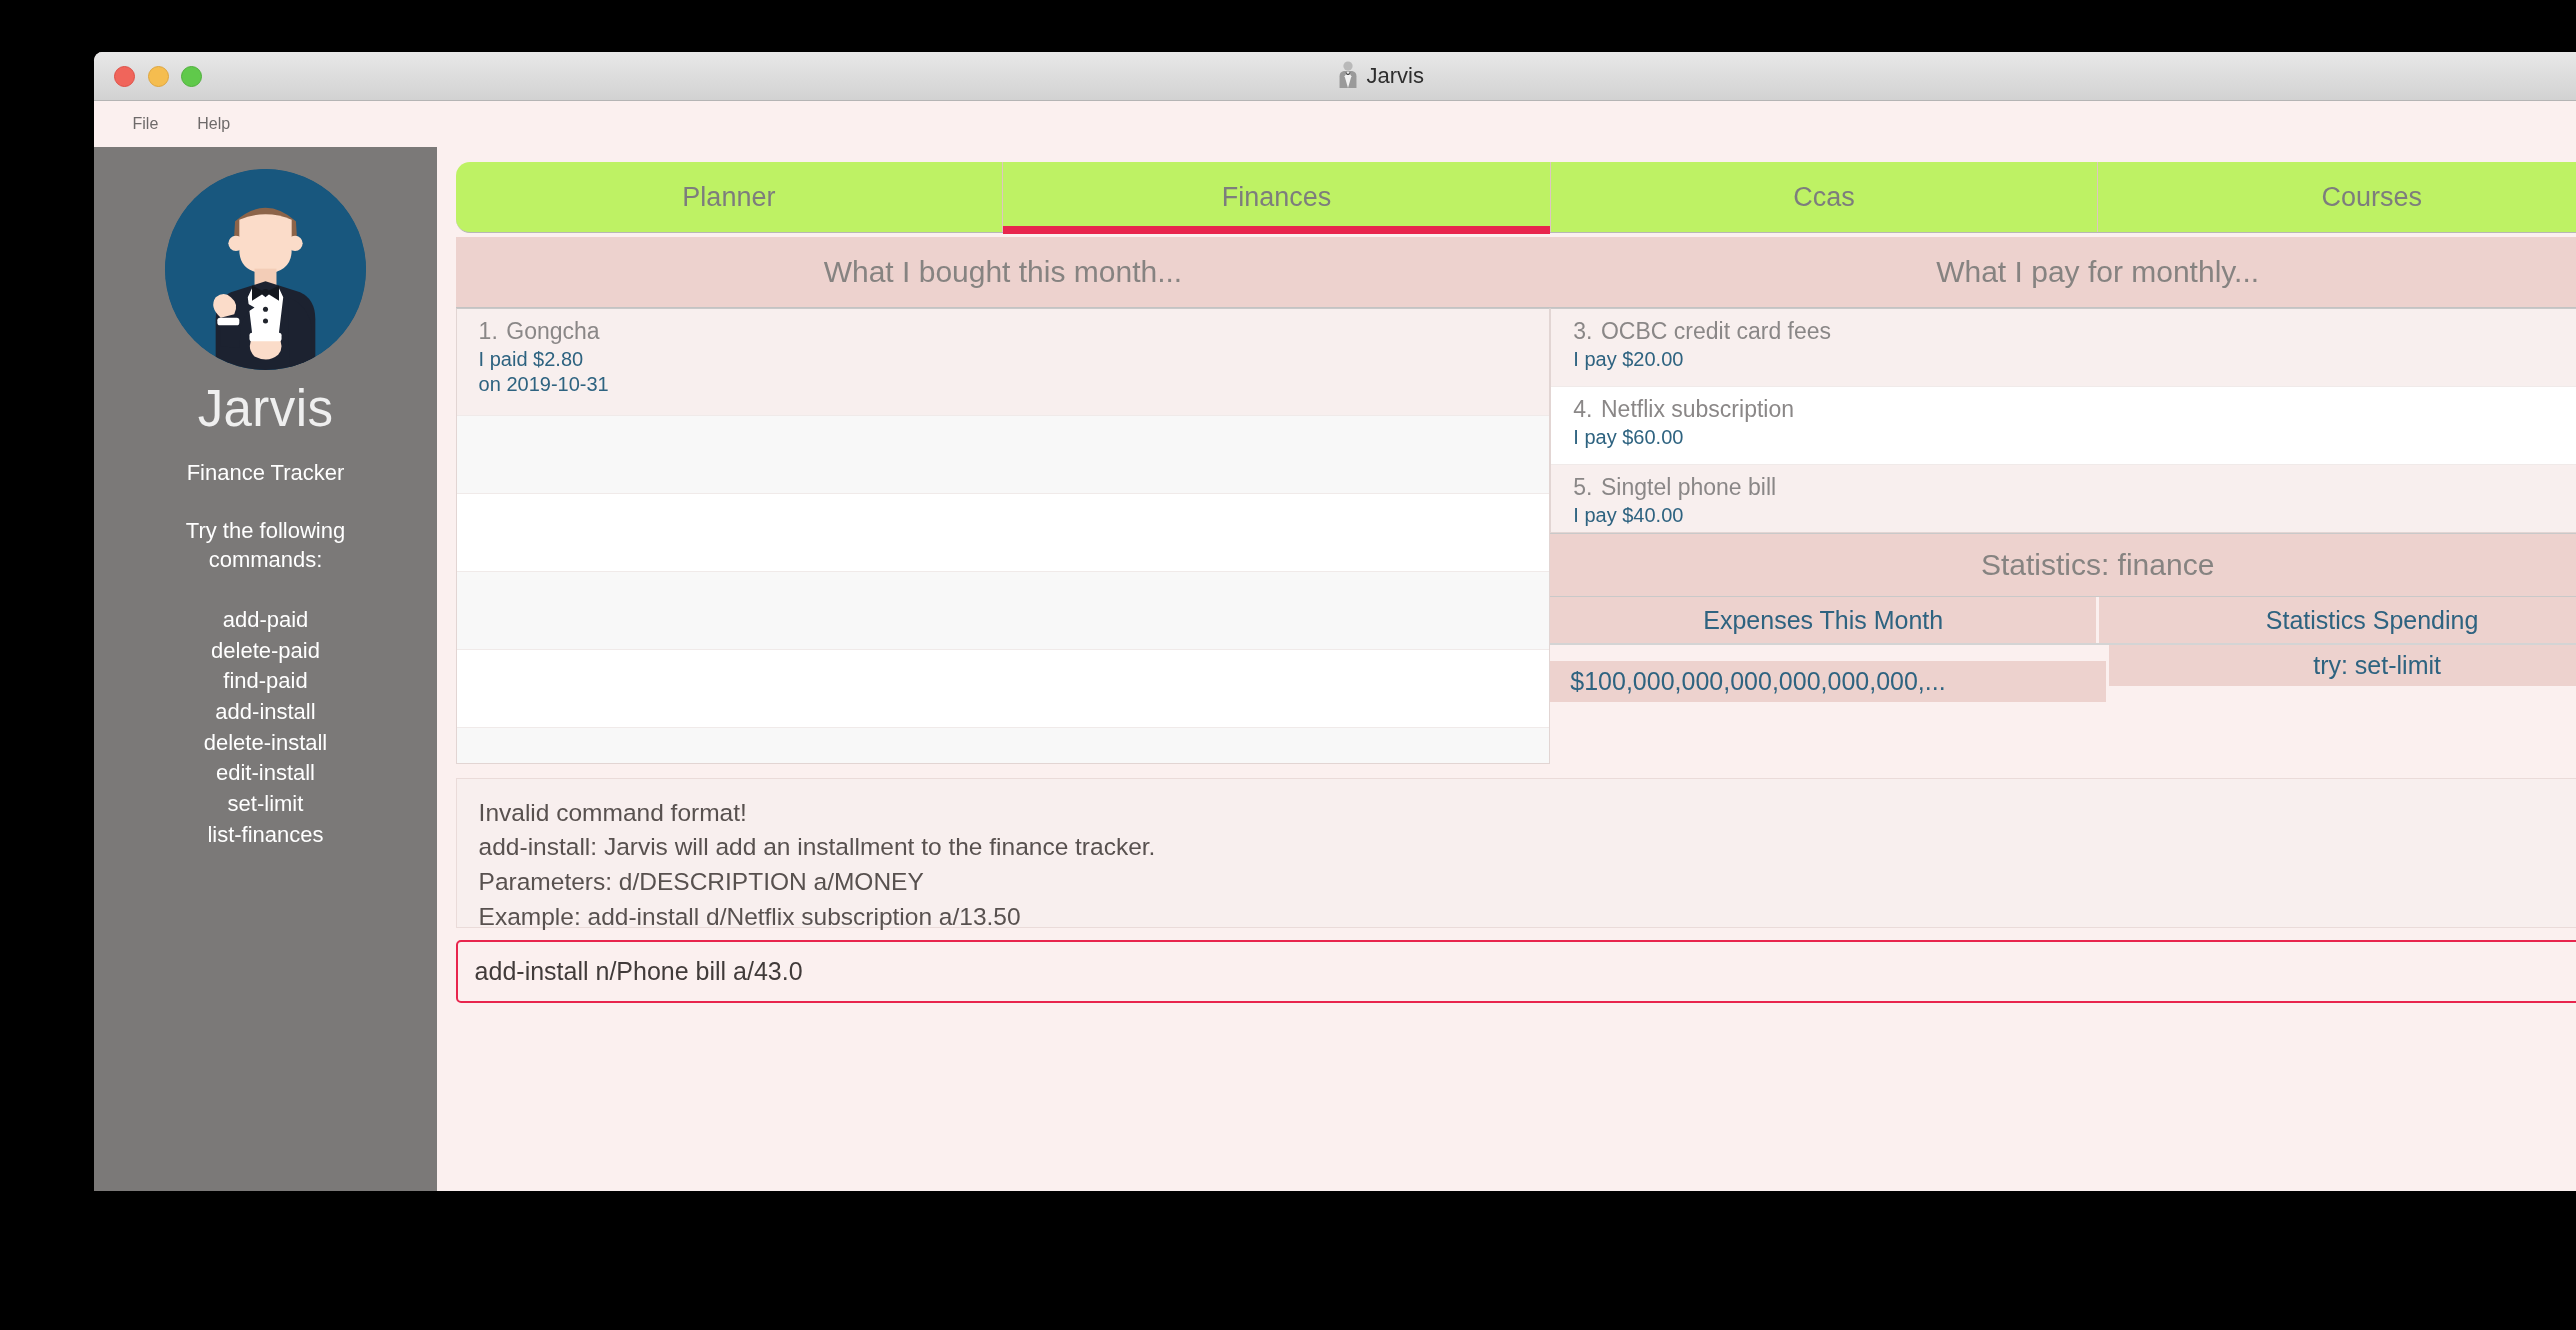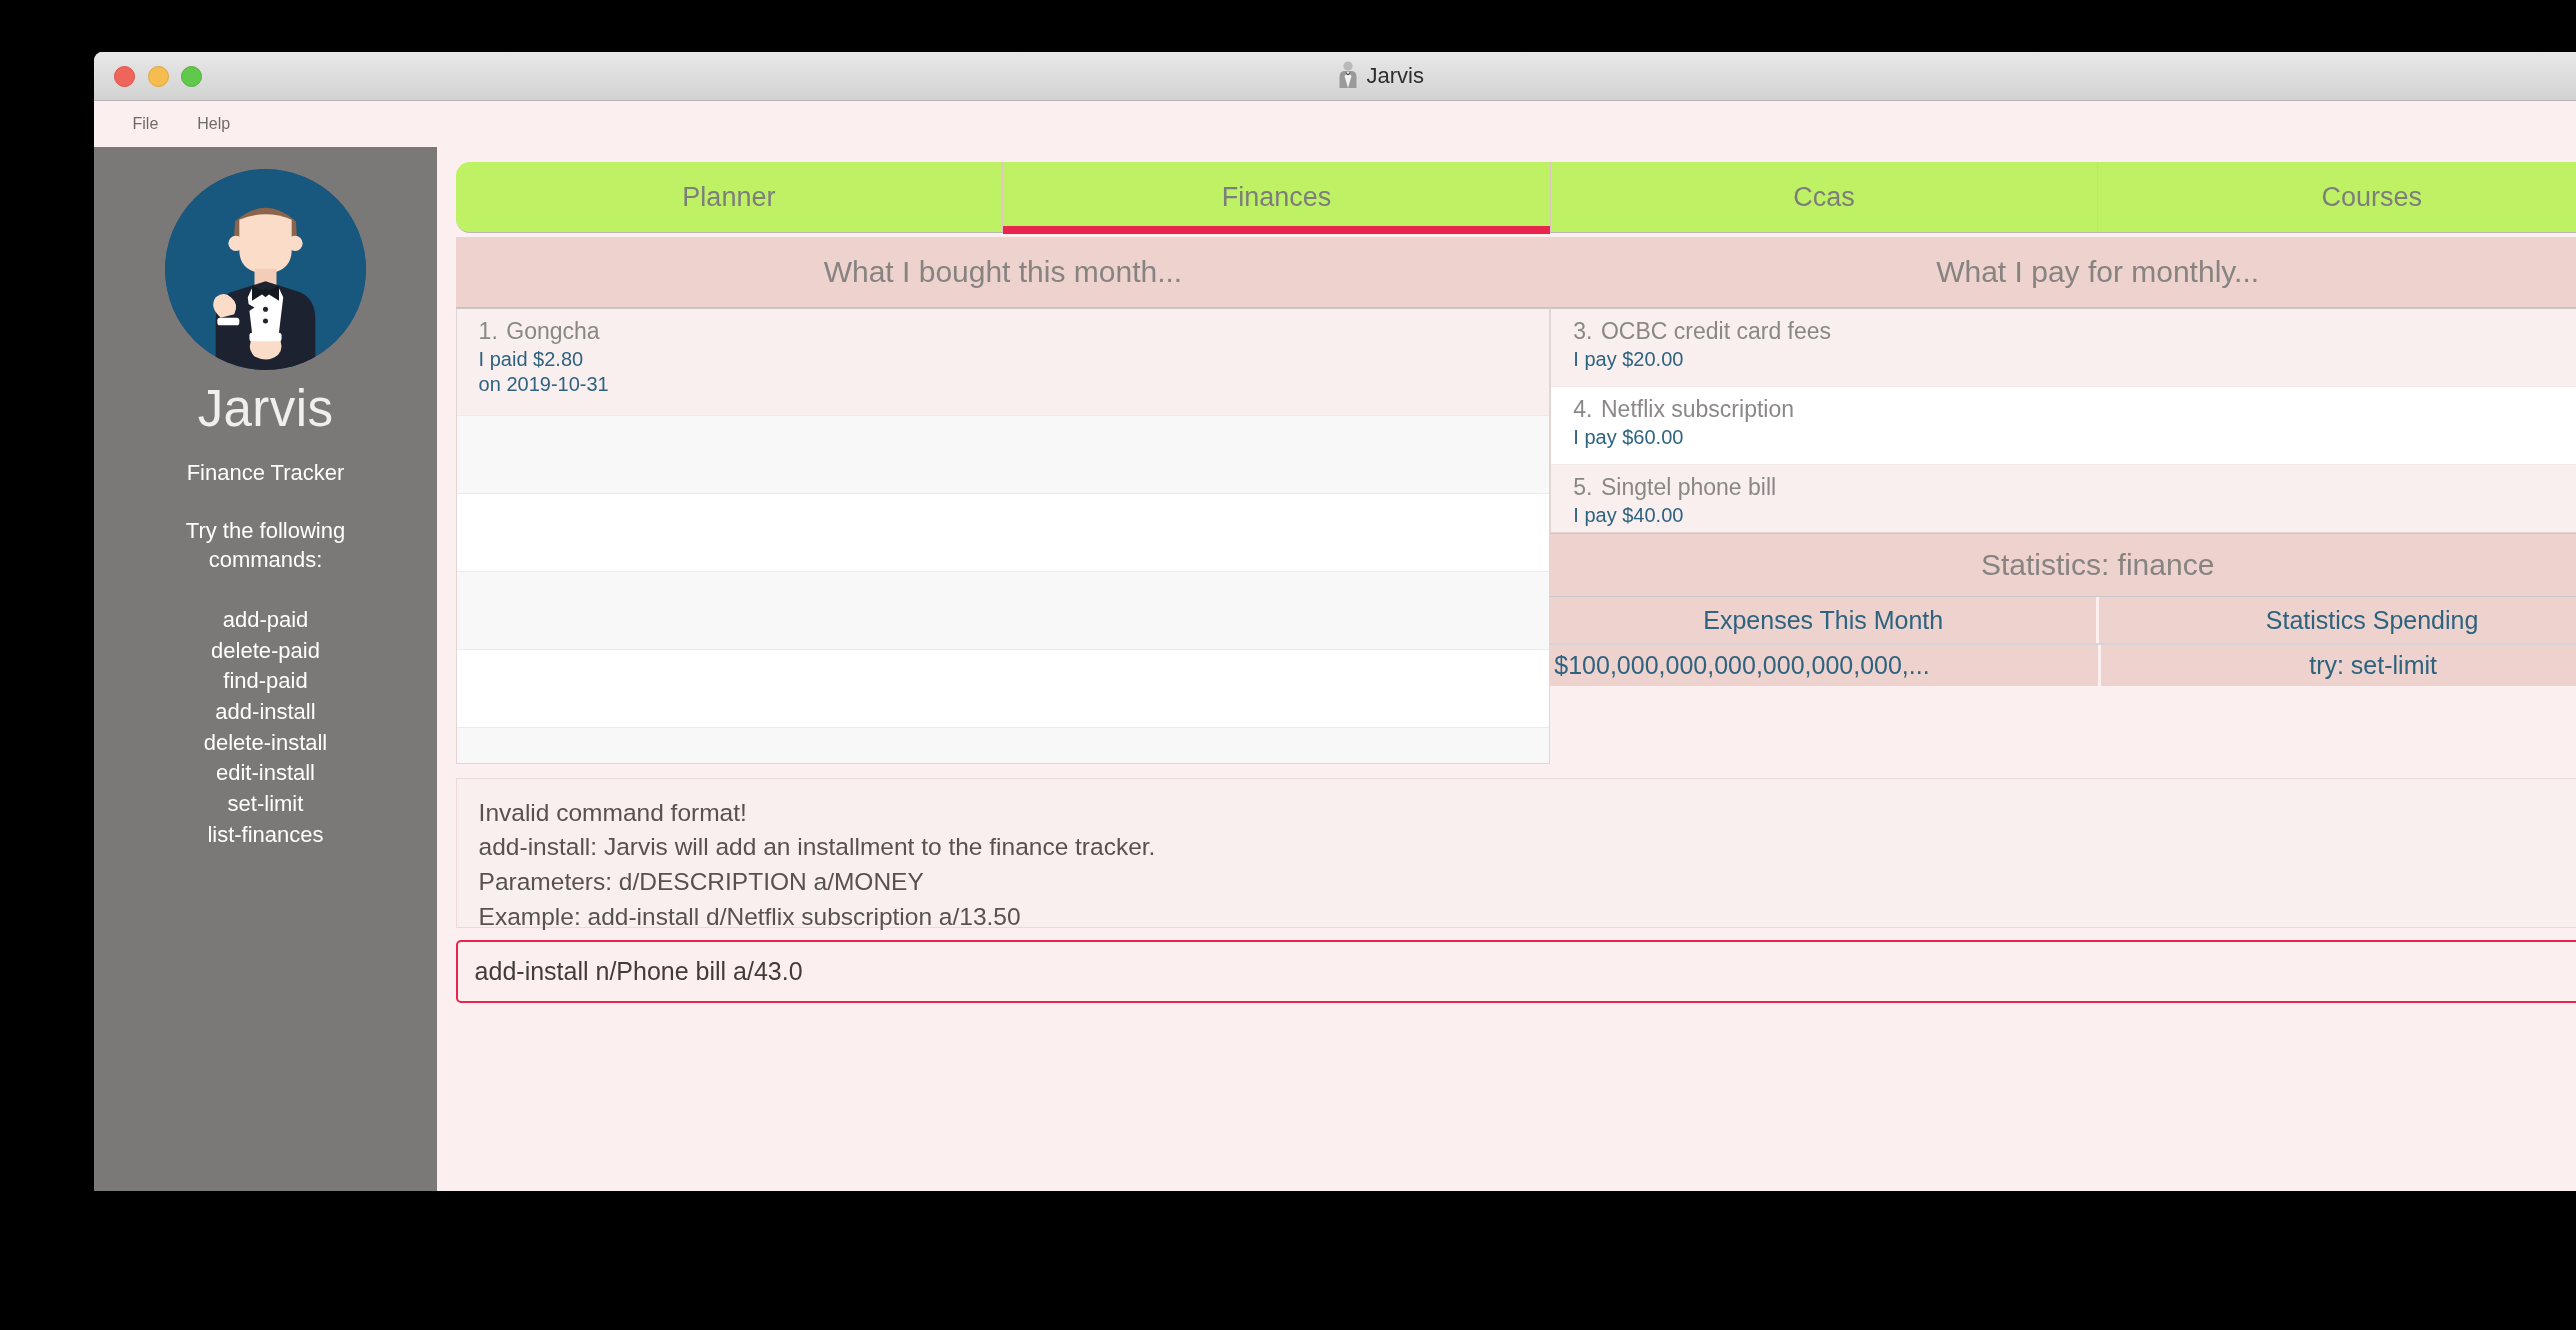--- a/index.html
+++ b/index.html
@@ -164,21 +164,21 @@
   .stats-cell {
     flex: 1; display: flex; align-items: center; justify-content: center;
     background: #EDD2CE; color: #2E6380;
     border-right: 3.4px solid #FBF0EF;
     overflow: hidden; white-space: nowrap;
   }
   .stats-cell:last-child { border-right: none; }
   .stats-head .stats-cell { height: 46px; font-size: 25px; }
   .stats-val { border-top: 2.5px solid #D4D4D4; }
   .stats-val .stats-cell { height: 41px; font-size: 25px; }
-  .stats-val .stats-cell.left-align { justify-content: flex-start; padding-left: 4px; }
+  .stats-val .stats-cell.left-align { justify-content: flex-start; padding-left: 20px; margin-top: 16px; }
 
   
   #result-wrap { margin-top: 13.5px; flex: 0 0 150px; position: relative; }
   #result-box {
     position: absolute; inset: 0;
     background: #F8EFEE; border: 0.8px solid #EADBD9;
     padding: 17px 22px;
   }
   .result-line { font-size: 24.5px; color: #58514F; line-height: 1.42; }
 

